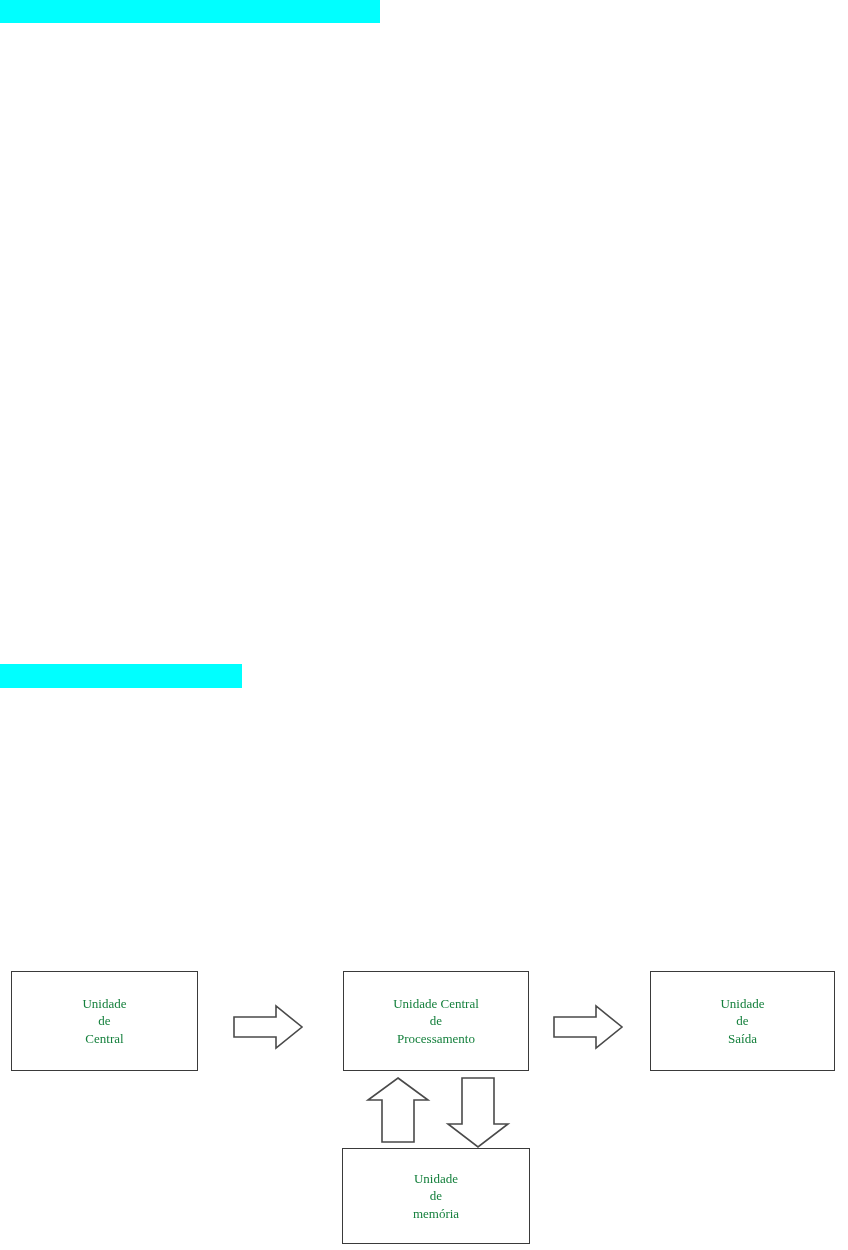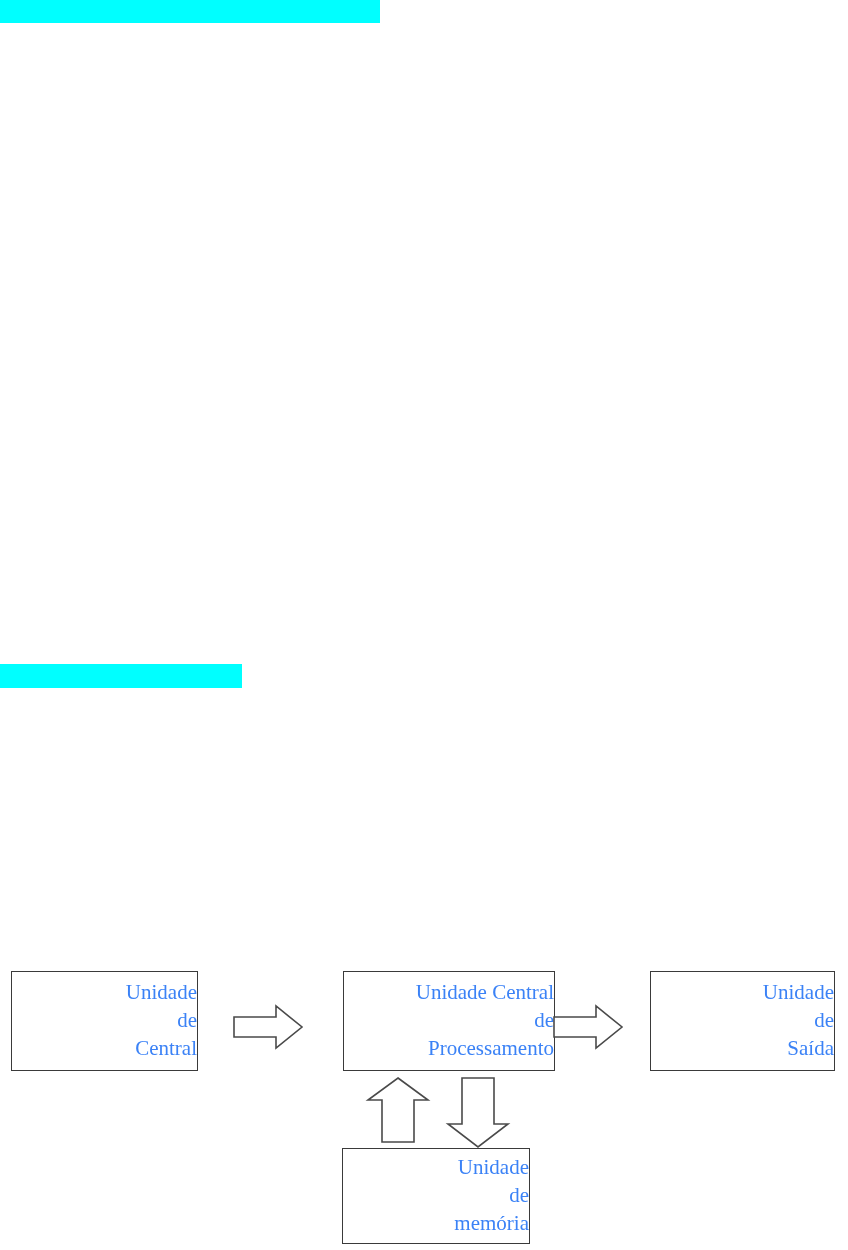--- a/index.html
+++ b/index.html
@@ -35,32 +35,32 @@
     height: 1250px;
   }
 
   .node-box {
     position: absolute;
     box-sizing: border-box;
     border: 1.5px solid #3a3a3a;
     background: #ffffff;
     display: flex;
     flex-direction: column;
-    align-items: flex-end;
+    align-items: center;
     justify-content: center;
-    color: #3b82f6;
-    font-size: 21px;
+    color: #15803d;
+    font-size: 13px;
     line-height: 1.33;
     text-align: center;
     font-family: "Liberation Serif", "DejaVu Serif", serif;
   }
   .node-box .line { display: block; white-space: nowrap; }
 
   #box-input  { left: 11px;  top: 971px;  width: 187px; height: 100px; }
-  #box-cpu    { left: 343px; top: 971px;  width: 212px; height: 100px; }
+  #box-cpu    { left: 343px; top: 971px;  width: 186px; height: 100px; }
   #box-output { left: 650px; top: 971px;  width: 185px; height: 100px; }
   #box-memory { left: 342px; top: 1148px; width: 188px; height: 96px; }
 
   .arrow {
     position: absolute;
   }
   .arrow svg { display: block; overflow: visible; }
   .arrow svg polygon {
     fill: #ffffff;
     stroke: #4a4a4a;

